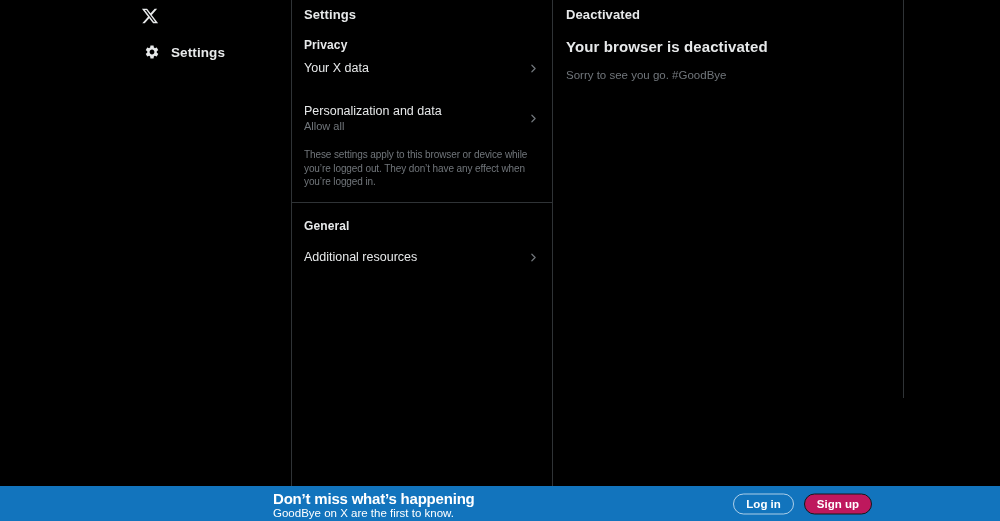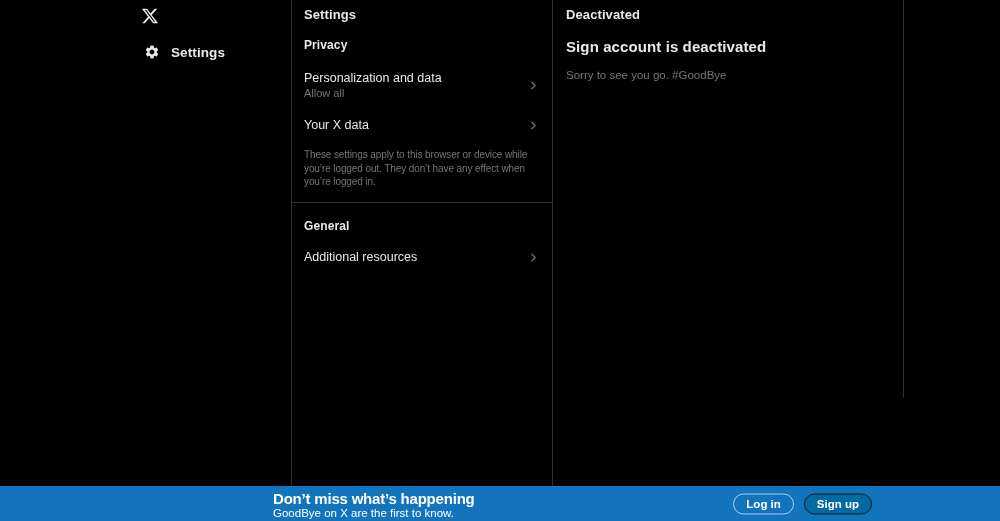--- a/index.html
+++ b/index.html
@@ -71,21 +71,21 @@
   .banner-actions {
     position: absolute; right: 128px; top: 50%; transform: translateY(-50%);
     display: flex; gap: 10px; align-items: center;
   }
   .btn {
     height: 21px; border-radius: 999px; display: flex; align-items: center;
     padding: 0 12px; font-size: 11.5px; font-weight: bold; cursor: pointer;
     font-family: "Liberation Sans", sans-serif; white-space: nowrap;
   }
   .btn-login { background: transparent; border: 1px solid rgba(255,255,255,0.65); color: #ffffff; text-align: right; }
-  .btn-signup { background: #0369a1; border: 1px solid #15181a; color: #ffffff; }
+  .btn-signup { background: #be185d; border: 1px solid #15181a; color: #ffffff; }
 </style>
 </head>
 <body>
 
 <nav class="sidebar">
   <div class="logo-wrap">
     <span>
       <svg width="18" height="18" viewBox="0 0 24 24" fill="#e7e9ea" aria-hidden="true">
         <path d="M18.244 2.25h3.308l-7.227 8.26 8.502 11.24h-6.657l-5.214-6.817L4.99 21.75H1.68l7.73-8.835L1.254 2.25H8.08l4.713 6.231 5.451-6.231zm-1.161 17.52h1.833L7.084 4.126H5.117l11.966 15.644z"></path>
       </svg>
@@ -99,35 +99,35 @@
     </span>
     <span class="label">Settings</span>
   </div>
 </nav>
 
 <section class="settings-col">
   <h1 class="col-header">Settings</h1>
 
   <h2 class="section-title">Privacy</h2>
 
-  <div class="settings-row" style="margin-top:10px;">
+  <div class="settings-row">
     <div class="row-text">
-      <div class="row-label">Personalization and data</div>
-      <div class="row-sub">Allow all</div>
+      <div class="row-label">Your X data</div>
     </div>
     <span class="chevron">
       <svg width="13" height="13" viewBox="0 0 24 24" fill="none" stroke="#71767b" stroke-width="2.2" stroke-linecap="round" stroke-linejoin="round">
           <path d="M9 6l6 6-6 6"></path>
         </svg>
     </span>
   </div>
 
-  <div class="settings-row">
+  <div class="settings-row" style="margin-top:10px;">
     <div class="row-text">
-      <div class="row-label">Your X data</div>
+      <div class="row-label">Personalization and data</div>
+      <div class="row-sub">Allow all</div>
     </div>
     <span class="chevron">
       <svg width="13" height="13" viewBox="0 0 24 24" fill="none" stroke="#71767b" stroke-width="2.2" stroke-linecap="round" stroke-linejoin="round">
           <path d="M9 6l6 6-6 6"></path>
         </svg>
     </span>
   </div>
 
   <p class="footnote">These settings apply to this browser or device while you’re logged out. They don’t have any effect when you’re logged in.</p>
 
@@ -142,21 +142,21 @@
     <span class="chevron">
       <svg width="13" height="13" viewBox="0 0 24 24" fill="none" stroke="#71767b" stroke-width="2.2" stroke-linecap="round" stroke-linejoin="round">
           <path d="M9 6l6 6-6 6"></path>
         </svg>
     </span>
   </div>
 </section>
 
 <section class="content-col">
   <h1 class="col-header">Deactivated</h1>
-  <h2 class="deact-title">Sign account is deactivated</h2>
+  <h2 class="deact-title">Your browser is deactivated</h2>
   <p class="deact-sub">Sorry to see you go. #GoodBye</p>
 </section>
 
 <footer class="banner">
   <div class="banner-text">
     <div class="banner-title">Don’t miss what’s happening</div>
     <div class="banner-sub">GoodBye on X are the first to know.</div>
   </div>
   <div class="banner-actions">
     <button class="btn btn-login">Log in</button>

